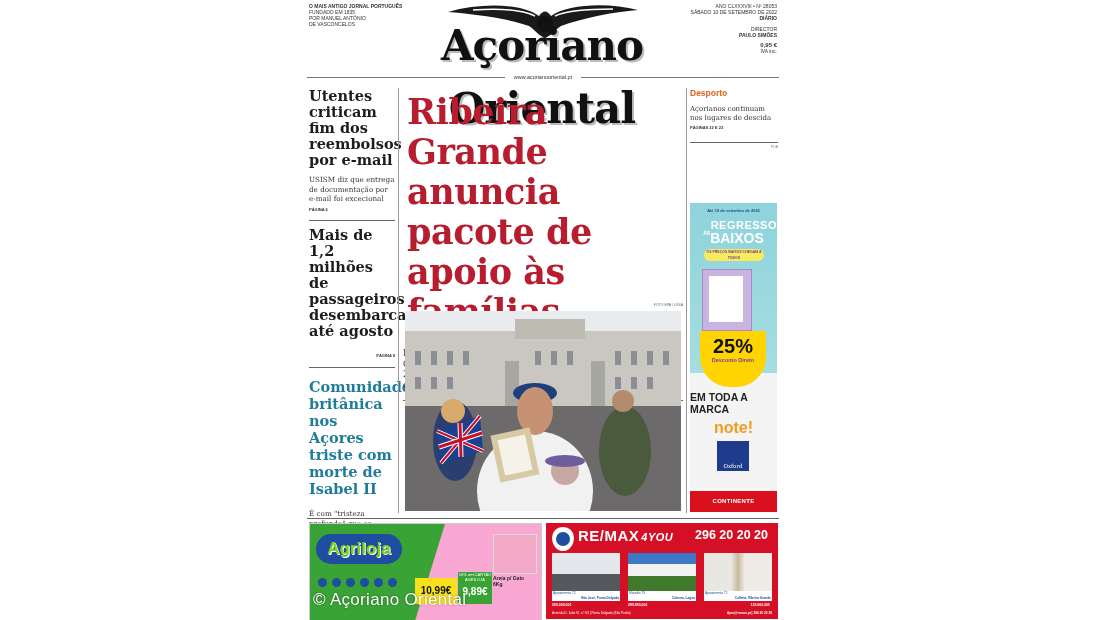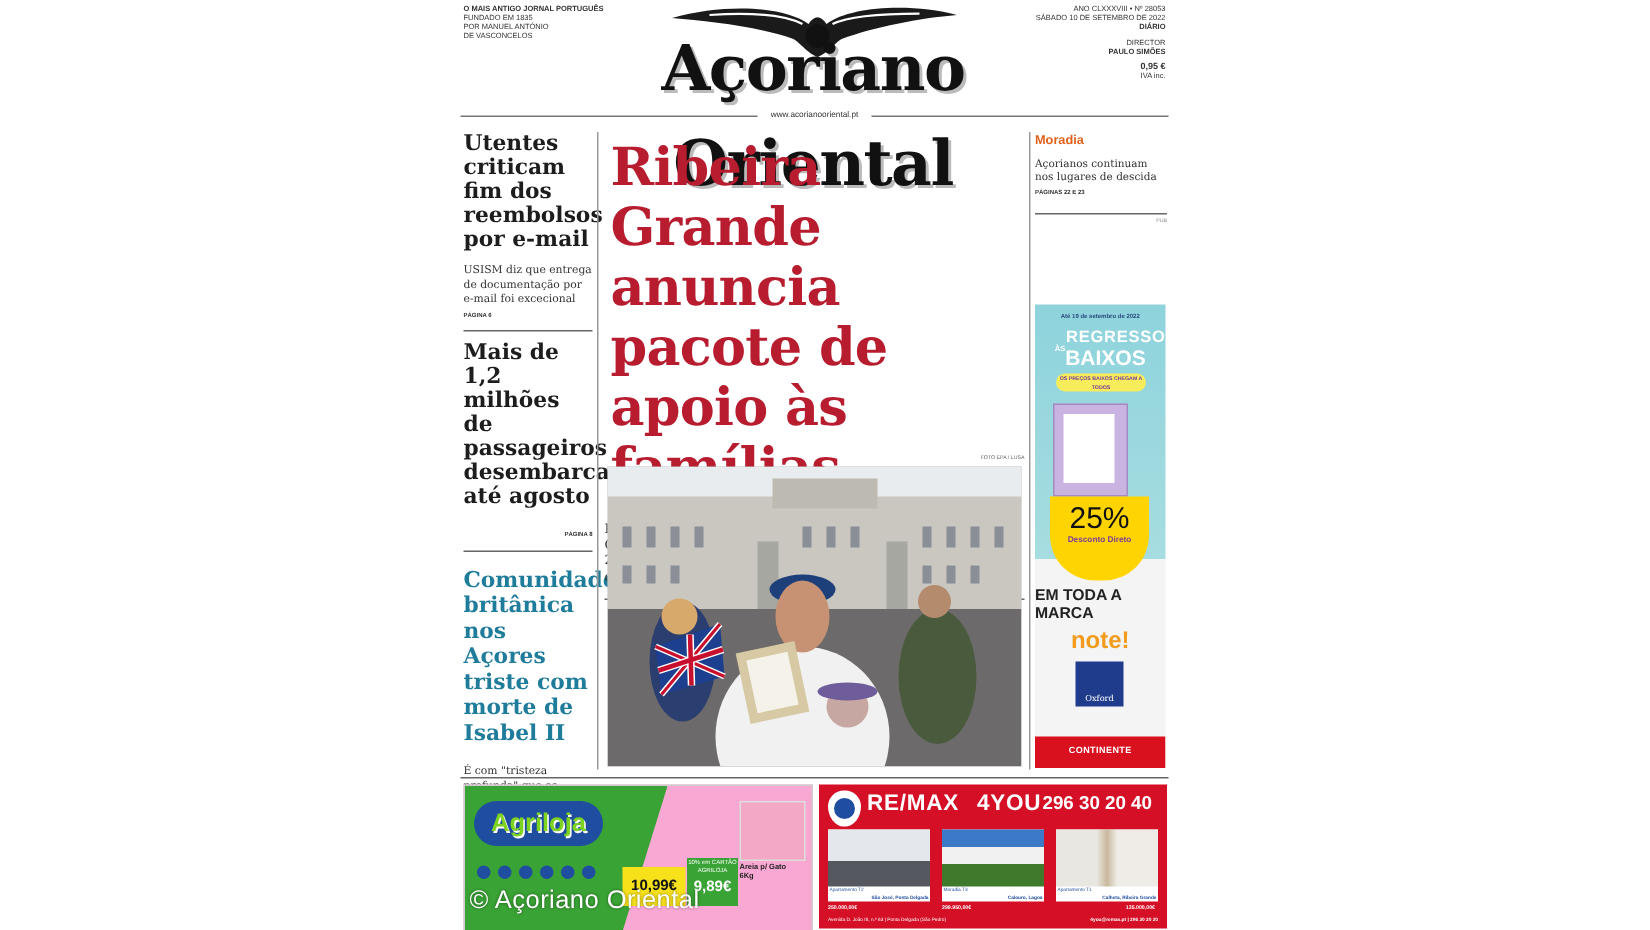--- a/index.html
+++ b/index.html
@@ -36,21 +36,21 @@
   .dek-r{font-size:7px;line-height:9px;color:#333;margin-top:7px;}
   .ad-tag{font-family:"Liberation Sans",sans-serif;font-size:3.5px;color:#888;text-align:right;}
   .ad-cont{position:absolute;left:383px;top:203px;width:87px;height:309px;background:linear-gradient(#8ed3dc,#a6dde0 55%,#f4f4f4 55%);overflow:hidden;font-family:"Liberation Sans",sans-serif;}
   .ad-cont .date{position:absolute;left:0;top:5px;width:87px;text-align:center;font-size:4px;color:#2a4b7c;font-weight:bold;}
   .ad-cont .regresso{position:absolute;left:0;top:16px;width:87px;text-align:right;font-size:11px;color:#fff;font-weight:bold;letter-spacing:.5px;}
   .ad-cont .aulas{position:absolute;left:0;top:27px;width:87px;text-align:center;font-size:14px;color:#fff;font-weight:bold;}
   .ad-cont .tagline{position:absolute;left:14px;top:46px;width:60px;height:12px;background:#f7ec5c;border-radius:6px;font-size:3.5px;color:#7a3b9c;text-align:center;line-height:6px;font-weight:bold;}
   .ad-cont .notebook{position:absolute;left:12px;top:66px;width:48px;height:60px;background:#c9b3e0;border:1px solid #a28bc2;}
   .ad-cont .notebook .inner{position:absolute;left:6px;top:6px;width:34px;height:46px;background:#fff;}
   .ad-cont .pct-box{position:absolute;left:10px;top:128px;width:66px;height:56px;background:#ffd400;border-radius:0 0 30px 30px;text-align:center;}
-  .ad-cont .pct{font-size:20px;font-weight:normal;color:#111;line-height:22px;margin-top:4px;}
+  .ad-cont .pct{font-size:20px;font-weight:bold;color:#111;line-height:22px;margin-top:4px;}
   .ad-cont .desc{font-size:5.5px;font-weight:bold;color:#7a3b9c;line-height:6.5px;}
   .ad-cont .emtoda{position:absolute;left:0;top:188px;width:87px;text-align:left;font-size:10.5px;font-weight:bold;color:#222;line-height:12px;}
   .ad-cont .note{position:absolute;left:0;top:216px;width:87px;text-align:center;font-size:16px;font-weight:bold;color:#f29b1d;}
   .ad-cont .oxford{position:absolute;left:27px;top:238px;width:32px;height:30px;background:#1f3c8c;color:#fff;font-size:5.5px;text-align:center;line-height:50px;font-family:"DejaVu Serif",serif;}
   .ad-cont .continente{position:absolute;left:0;top:288px;width:87px;height:21px;background:#d9111f;color:#fff;font-size:6px;font-weight:bold;text-align:center;line-height:21px;letter-spacing:.3px;}
   
   .bottom-rule{position:absolute;left:0;top:518px;width:472px;height:1px;background:#666;}
   .ad-agri{position:absolute;left:2px;top:523px;width:231px;height:96px;background:#f9a8d4;border:1px solid #ccc;overflow:hidden;font-family:"Liberation Sans",sans-serif;}
   .ad-agri .green{position:absolute;left:0;top:0;width:135px;height:96px;background:#3aa335;clip-path:polygon(0 0,100% 0,78% 100%,0 100%);}
   .ad-agri .pill{position:absolute;left:6px;top:10px;width:86px;height:30px;background:#1f4ea0;border-radius:16px;color:#7ed321;font-weight:bold;font-size:17px;text-align:center;line-height:30px;text-shadow:1px 1px 0 #fff;}
@@ -58,21 +58,21 @@
   .ad-agri .icons span{display:inline-block;width:9px;height:9px;border-radius:50%;background:#1f4ea0;margin-right:5px;}
   .ad-agri .price1{position:absolute;left:105px;top:54px;width:42px;height:26px;background:#f6e11b;font-weight:bold;font-size:10px;text-align:center;line-height:26px;color:#111;}
   .ad-agri .price2{position:absolute;left:148px;top:48px;width:34px;height:32px;background:#3aa335;color:#fff;font-size:4px;text-align:center;}
   .ad-agri .price2 b{display:block;font-size:10px;margin-top:4px;}
   .ad-agri .product{position:absolute;left:183px;top:10px;width:42px;height:38px;background:#f3a9c6;border:1px solid #ddd;}
   .ad-agri .prodtxt{position:absolute;left:183px;top:51px;width:48px;font-size:5px;font-weight:bold;color:#222;line-height:6px;}
   .ad-remax{position:absolute;left:239px;top:523px;width:232px;height:96px;background:#d40f26;overflow:hidden;font-family:"Liberation Sans",sans-serif;color:#fff;}
   .ad-remax .balloon{position:absolute;left:6px;top:4px;width:22px;height:24px;background:#fff;border-radius:11px 11px 11px 11px/11px 11px 14px 14px;}
   .ad-remax .balloon::after{content:"";position:absolute;left:4px;top:5px;width:14px;height:14px;background:#1f4ea0;border-radius:50%;}
   .ad-remax .brand{position:absolute;left:32px;top:4px;font-size:15px;font-weight:bold;letter-spacing:.5px;}
-  .ad-remax .brand small{font-size:15px;margin-left:12px;}
+  .ad-remax .brand small{font-size:11px;margin-left:2px;font-style:italic;}
   .ad-remax .phone{position:absolute;right:10px;top:5px;font-size:12.5px;font-weight:bold;}
   .ad-remax .houses{position:absolute;left:6px;top:30px;width:222px;height:40px;}
   .ad-remax .house{position:absolute;top:0;width:68px;height:48px;background:#fff;}
   .ad-remax .house .img{position:absolute;left:0;top:0;width:68px;height:38px;}
   .ad-remax .house .cap{position:absolute;left:1px;top:38px;width:66px;font-size:3.2px;color:#1f4ea0;line-height:4.5px;}
   .ad-remax .house .cap b{display:block;text-align:right;}
   .ad-remax .pr{position:absolute;top:80px;font-size:3.5px;font-weight:bold;}
   .ad-remax .foot{position:absolute;left:6px;top:88px;font-size:3.2px;}
   .ad-remax .foot2{position:absolute;right:6px;top:88px;font-size:3.2px;font-weight:bold;}
   .watermark{position:absolute;left:313px;top:590px;font-family:"Liberation Sans",sans-serif;font-size:17px;color:#fff;text-shadow:0 0 2px rgba(0,0,0,.5);letter-spacing:.3px;text-align:right;}
@@ -193,21 +193,21 @@
       <rect x="96" y="126" width="28" height="36" fill="#f5f2ea" transform="rotate(-12 110 144)"></rect>
       <circle cx="160" cy="160" r="14" fill="#c7a7a1"></circle>
       <ellipse cx="160" cy="150" rx="20" ry="6" fill="#6f5d9b"></ellipse>
       <ellipse cx="220" cy="140" rx="26" ry="45" fill="#4a5a3d"></ellipse>
       <circle cx="218" cy="90" r="11" fill="#b58b6e"></circle>
     </svg>
   </div>
 
   <div class="col-right">
     <div>
-      <div class="kicker">Moradia</div>
+      <div class="kicker">Desporto</div>
       <div class="dek-r">
         <span>Açorianos continuam nos lugares de descida</span>
         <span class="pg">PÁGINAS 22 E 23</span>
       </div>
     </div>
     <div class="hr" style="margin-top:10px;margin-bottom:2px"></div>
     <div class="ad-tag">PUB</div>
   </div>
 
   <div class="ad-cont">
@@ -246,21 +246,21 @@
     <div class="product"></div>
     <div class="prodtxt">
       <div>Areia p/ Gato</div>
       <div>6Kg</div>
     </div>
   </div>
 
   <div class="ad-remax">
     <div class="balloon"></div>
     <div class="brand"><span>RE/MAX</span><small>4YOU</small></div>
-    <div class="phone">296 30 20 40</div>
+    <div class="phone">296 20 20 20</div>
     <div class="houses">
       <div class="house" style="left:0">
         <div class="img" style="background:linear-gradient(#e4e8ec 55%,#55585e 55%)"></div>
         <div class="cap"><span>Apartamento T2</span><b>São José, Ponta Delgada</b></div>
       </div>
       <div class="house" style="left:76px">
         <div class="img" style="background:linear-gradient(#3c7ac8 30%,#f1f1f1 30%,#f1f1f1 60%,#3f7a2c 60%)"></div>
         <div class="cap"><span>Moradia T3</span><b>Calouro, Lagoa</b></div>
       </div>
       <div class="house" style="left:152px">

